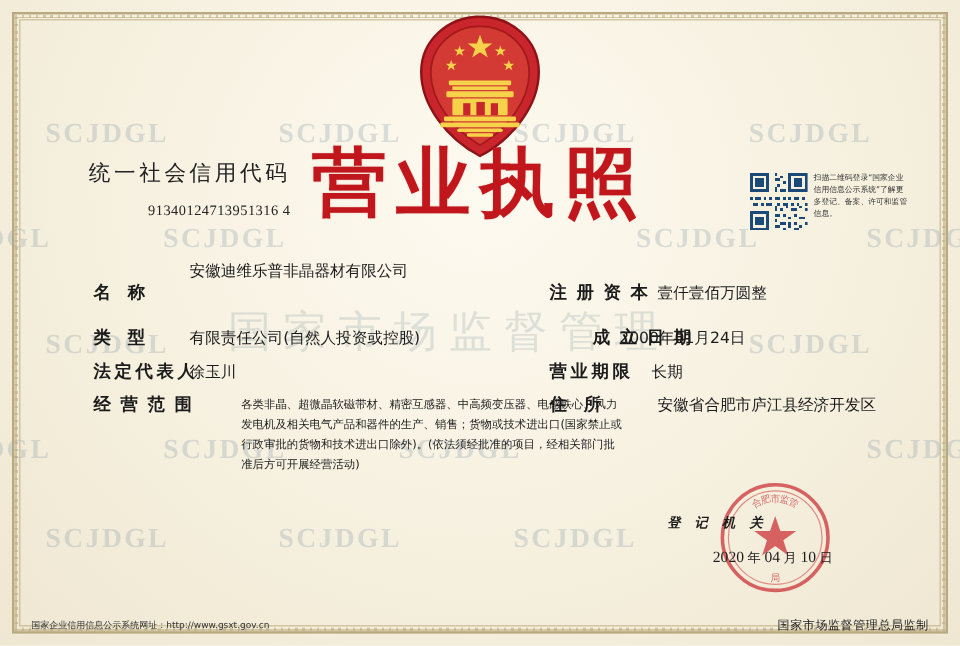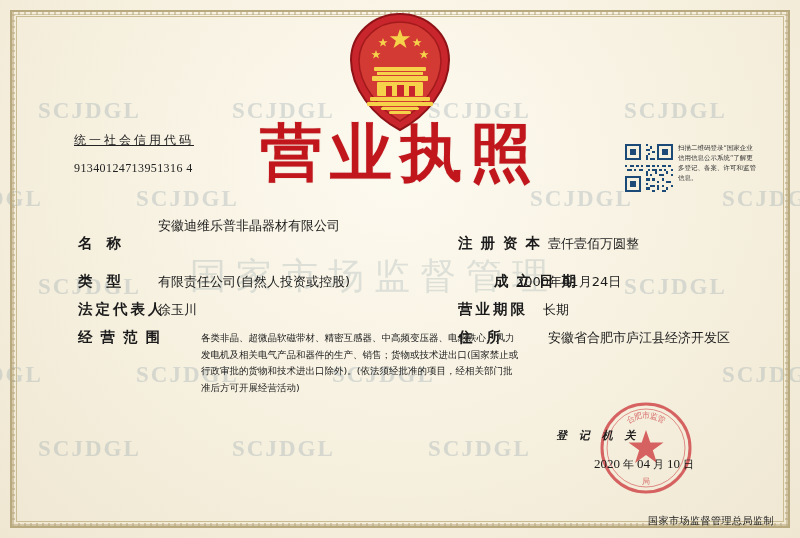--- a/index.html
+++ b/index.html
@@ -75,28 +75,28 @@
     font-size:62px; line-height:1;
     font-weight:bold;
     color:#c0161c;
     letter-spacing:8px;
     font-family:Liberation Sans, sans-serif;
     text-shadow:0 0 1px rgba(150,10,15,.4);
   }
   
   .code-block { position:absolute; left:74px; top:132px; }
   .code-label {
-    font-size:12px; color:#222; letter-spacing:3px;
-    font-family:"DejaVu Sans", sans-serif;
-    text-decoration:underline;
+    font-size:18px; color:#222; letter-spacing:3px;
+    font-family:"DejaVu Sans", sans-serif;
   }
   .code-value {
     margin-top:12px;
     font-size:12px; color:#222; letter-spacing:.4px;
     font-family:"Liberation Serif", serif;
+    text-align:right;
   }
   
   .qr-wrap { position:absolute; left:625px; top:144px; }
   .qr { width:48px; height:48px; display:block; }
   .qr-note {
     position:absolute; left:678px; top:143px;
     width:78px;
     font-size:6.5px; line-height:1.55; color:#333;
     font-family:"DejaVu Sans", sans-serif;
     text-align:left;
@@ -336,15 +336,16 @@
         <text x="48" y="84" text-anchor="middle">局</text>
       </g>
     </svg>
   </div>
 
   <div class="reg-auth">登 记 机 关</div>
   <div class="reg-date">
     <span class="n">2020</span><span class="u">年</span><span class="n">04</span><span class="u">月</span><span class="n">10</span><span class="u">日</span>
   </div>
 
+  <div class="footer-left">国家企业信用信息公示系统网址：http://www.gsxt.gov.cn</div>
   <div class="footer-right">国家市场监督管理总局监制</div>
 
 </div>
 
 </body></html>

